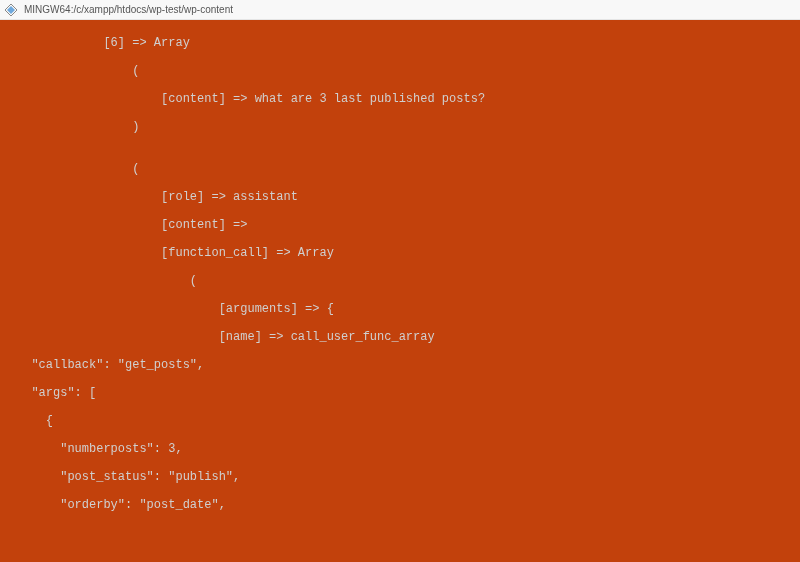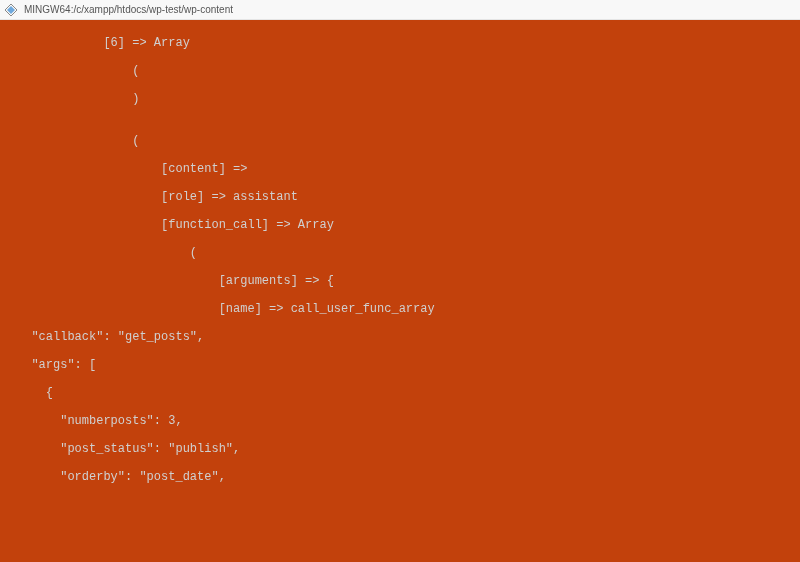--- a/index.html
+++ b/index.html
@@ -26,25 +26,26 @@
       <polygon points="7,1 13,7 7,13 1,7" fill="none" stroke="#888" stroke-width="1"></polygon>
       <polygon points="7,3 11,7 7,11 3,7" fill="#6fa8dc"></polygon>
     </svg>
   </span>
   <span>MINGW64:/c/xampp/htdocs/wp-test/wp-content</span>
 </div>
 
 <div class="terminal">
 <div>            [6] =&gt; Array</div>
 <div>                (</div>
+<div>                    [content] =&gt; what are 3 last published posts?</div>
 <div>                )</div>
 <div></div>
 <div>                (</div>
+<div>                    [role] =&gt; assistant</div>
 <div>                    [content] =&gt;</div>
-<div>                    [role] =&gt; assistant</div>
 <div>                    [function_call] =&gt; Array</div>
 <div>                        (</div>
 <div>                            [arguments] =&gt; {</div>
 <div>                            [name] =&gt; call_user_func_array</div>
 <div>  "callback": "get_posts",</div>
 <div>  "args": [</div>
 <div>    {</div>
 <div>      "numberposts": 3,</div>
 <div>      "post_status": "publish",</div>
 <div>      "orderby": "post_date",</div>

